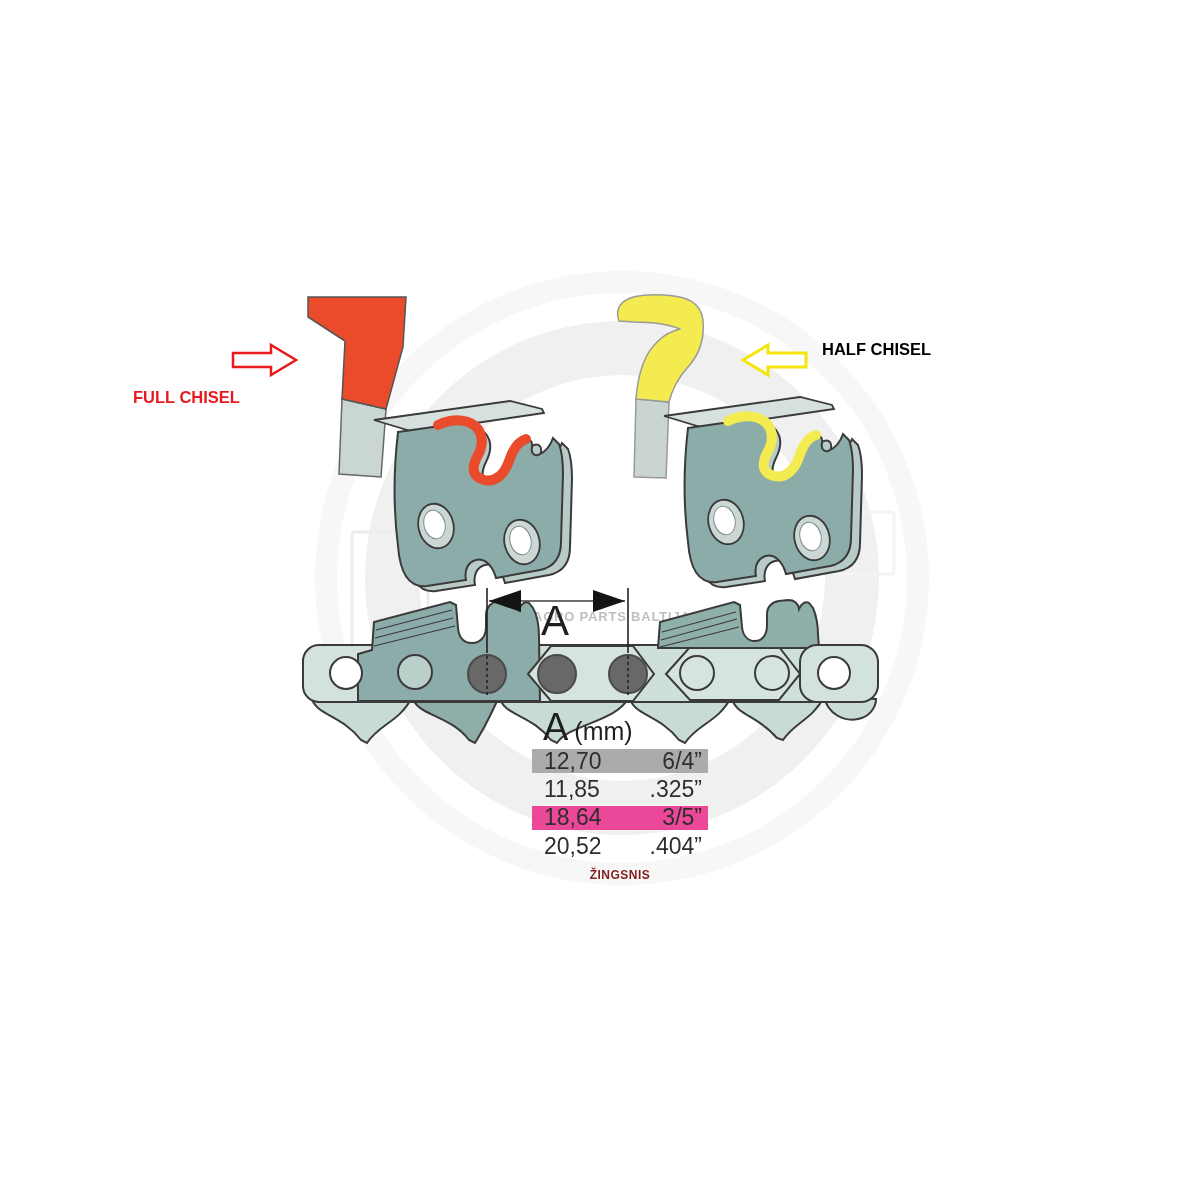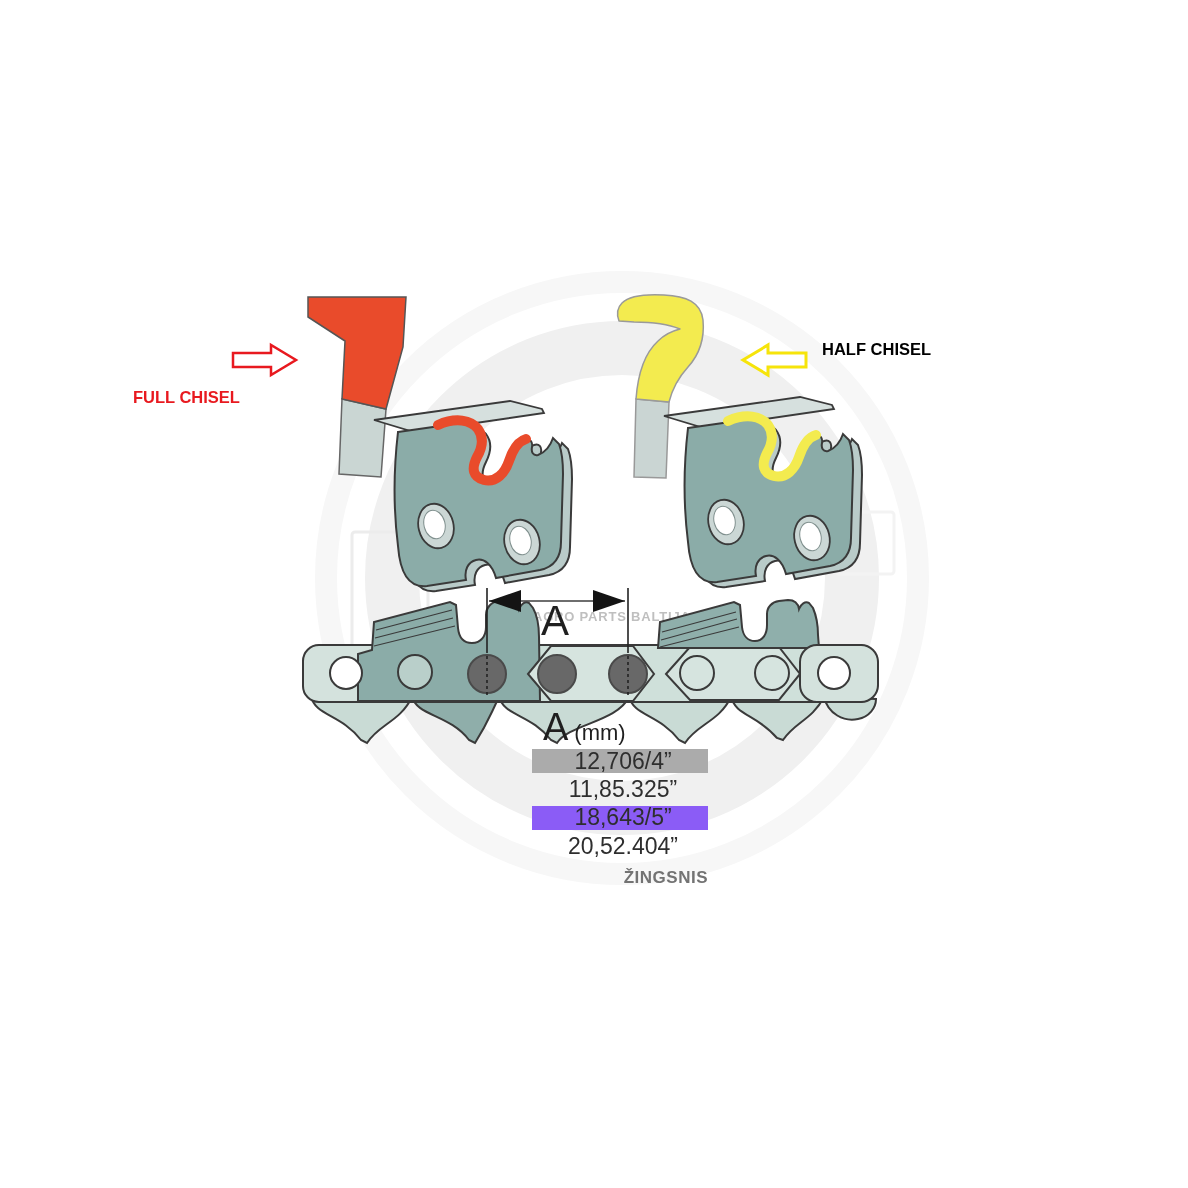--- a/index.html
+++ b/index.html
@@ -12,27 +12,27 @@
   .wm-sub{left:533px;top:609px;font-size:13px;font-weight:700;letter-spacing:0.8px;color:#BFBFBF;}
   
   .lbl{font-size:16.5px;font-weight:700;}
   .lbl-full{left:133px;top:353px;margin-top:35px;}
   .lbl-half{left:822px;top:340px;}
   
   .dim-a{left:541px;top:597px;font-size:42px;color:#1f1f1f;}
   
   .tbl-head{left:543px;top:706px;color:#1f1f1f;}
   .tbl-head .sym{font-size:38px;font-weight:400;}
-  .tbl-head .unit{font-size:22px;margin-left:6px;}
+  .tbl-head .unit{font-size:25px;margin-left:6px;}
   .tbl{left:532px;top:749px;width:176px;}
-  .trow{display:flex;justify-content:center;align-items:center;
+  .trow{display:flex;justify-content:space-between;align-items:center;
         height:24px;margin-bottom:4.4px;padding:0 6px 0 12px;
         font-size:23px;color:#2e2e2e;}
-  .caption{left:532px;top:868px;width:176px;text-align:right;
-           font-size:17px;font-weight:700;letter-spacing:0.5px;color:#737373;}
+  .caption{left:532px;top:868px;width:176px;text-align:center;
+           font-size:12px;font-weight:700;letter-spacing:0.5px;color:#7f1d1d;}
 </style>
 </head>
 <body>
 
 <div id="canvas">
 
   <svg width="1188" height="1188" viewBox="0 0 1188 1188">
     <circle cx="622" cy="578" r="230" fill="none" stroke="#F0F0F0" stroke-width="54"></circle>
     <circle cx="622" cy="578" r="296" fill="none" stroke="#F7F7F7" stroke-width="22"></circle>
     <rect x="352" y="532" width="76" height="120" rx="3" fill="none" stroke="#ECECEC" stroke-width="3"></rect>
@@ -159,21 +159,21 @@
 
   <div class="txt tbl">
     <div class="trow" style="background: rgb(171, 171, 171);">
       <span>12,70</span>
       <span>6/4”</span>
     </div>
     <div class="trow">
       <span>11,85</span>
       <span>.325”</span>
     </div>
-    <div class="trow" style="background: #8b5cf6;">
+    <div class="trow" style="background: #ec4899;">
       <span>18,64</span>
       <span>3/5”</span>
     </div>
     <div class="trow">
       <span>20,52</span>
       <span>.404”</span>
     </div>
   </div>
 
   <div class="txt caption">ŽINGSNIS</div>

